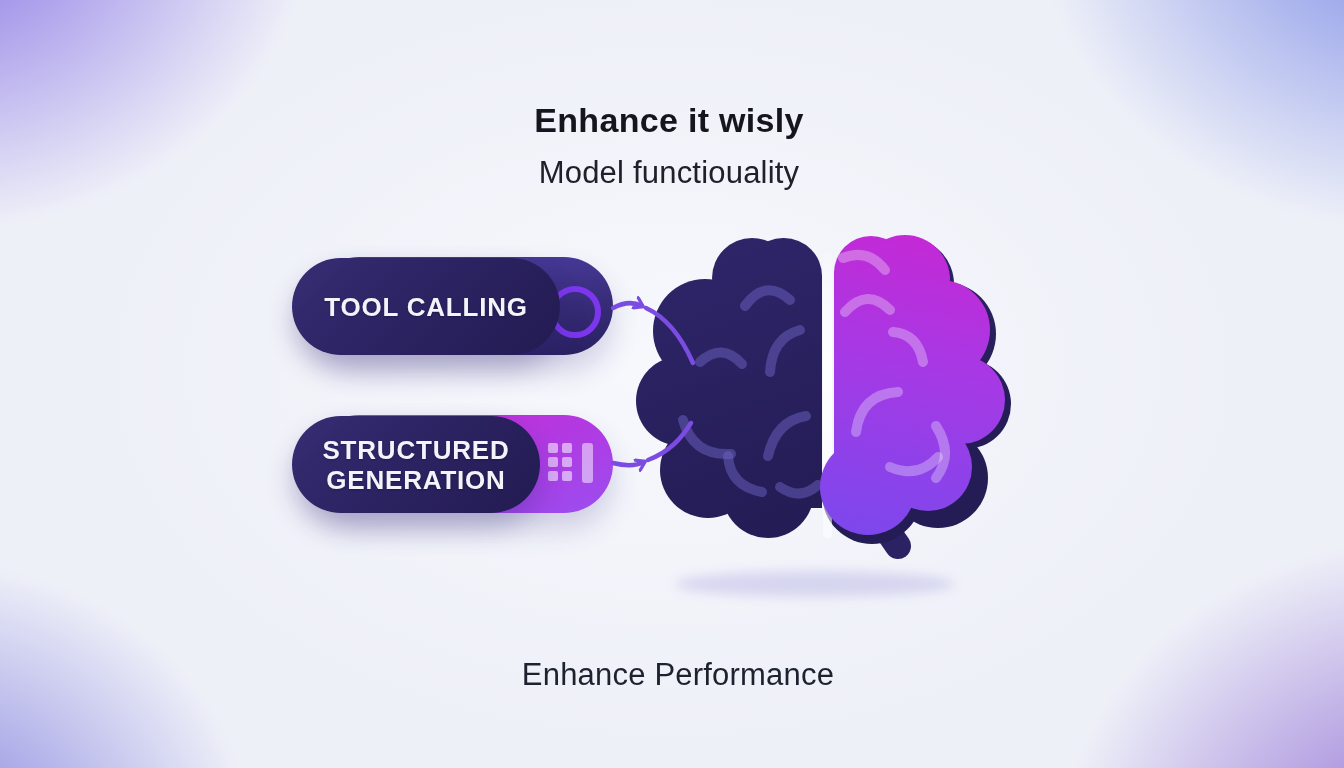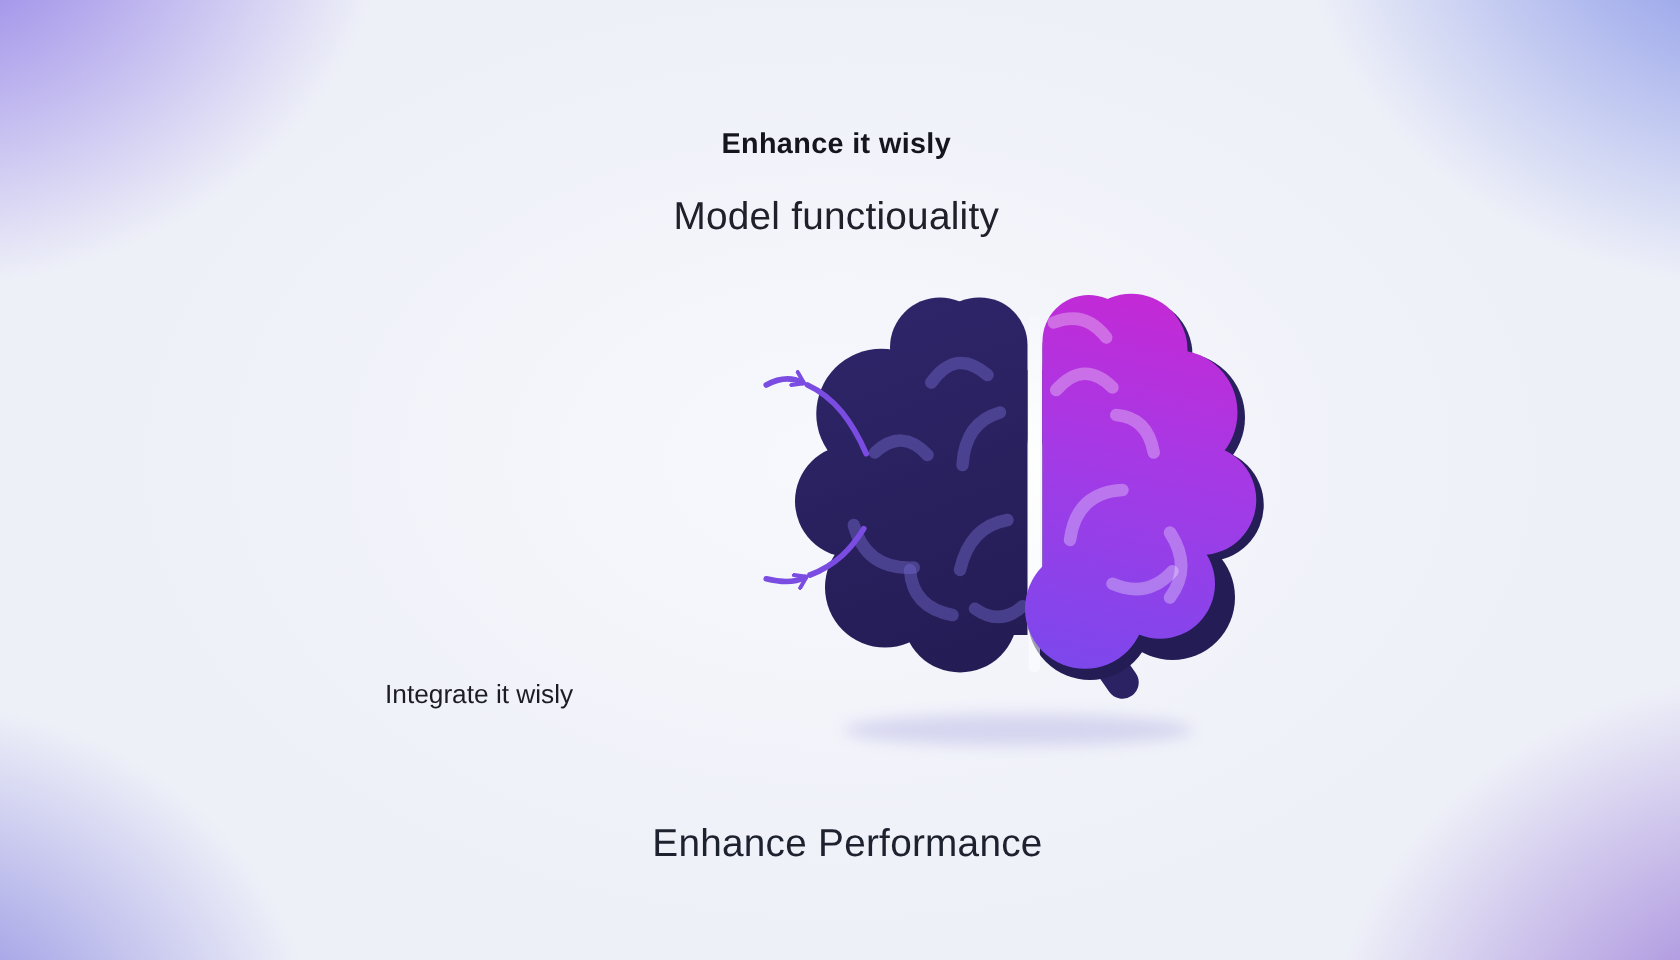--- a/index.html
+++ b/index.html
@@ -15,21 +15,21 @@
       radial-gradient(820px 540px at 50% 48%, rgba(248,249,253,.95) 0%, rgba(248,249,253,0) 70%),
       radial-gradient(620px 520px at -70px -90px,  rgba(112,86,224,.85) 0%, rgba(112,86,224,0) 62%),
       radial-gradient(620px 520px at 1420px -90px, rgba(100,118,226,.85) 0%, rgba(100,118,226,0) 62%),
       radial-gradient(540px 470px at -80px 850px,  rgba(104,99,216,.8) 0%, rgba(104,99,216,0) 62%),
       radial-gradient(600px 520px at 1430px 860px, rgba(128,88,206,.85) 0%, rgba(128,88,206,0) 62%),
       #eef0f8;
   }
   .title{
     position:absolute;top:101px;left:0;right:6px;
     text-align:center;
-    font-size:23px;font-weight:700;letter-spacing:.3px;
+    font-size:34px;font-weight:700;letter-spacing:.3px;
     color:#15151e;
   }
   .subtitle{
     position:absolute;top:155px;left:0;right:6px;
     text-align:center;
     font-size:31px;font-weight:400;letter-spacing:.2px;
     color:#20202b;
   }
   .footer-text{
     position:absolute;top:657px;left:12px;right:0;
@@ -95,24 +95,45 @@
   }
 </style>
 </head>
 <body>
 
 <div class="canvas">
 
   <div class="title">Enhance it wisly</div>
   <div class="subtitle">Model functiouality</div>
 
-
+  <div class="pill pill-1">
+    <div class="pill-back pill-back-dark"></div>
+    <div class="ring"></div>
+    <div class="pill-front">
+      <span class="pill-label">TOOL CALLING</span>
+    </div>
+  </div>
+
+  <div class="pill pill-2">
+    <div class="pill-back pill-back-bright"></div>
+    <div class="grid-icon">
+      <span class="sq" style="left:2px;top:2px"></span>
+        <span class="sq" style="left:16px;top:2px"></span>
+      <span class="sq" style="left:2px;top:16px"></span>
+        <span class="sq" style="left:16px;top:16px"></span>
+      <span class="sq" style="left:2px;top:30px"></span>
+        <span class="sq" style="left:16px;top:30px"></span>
+      <span class="bar"></span>
+    </div>
+    <div class="pill-front">
+      <span class="pill-label">STRUCTURED GENERATION</span>
+    </div>
+  </div>
 
   <div class="notes">
-    <div>Integrate it wisly</div>
   </div>
 
   <div class="footer-text">Enhance Performance</div>
 
   <svg class="brain-svg" viewBox="600 196 430 412" aria-hidden="true">
     <defs>
       <linearGradient id="rightGrad" gradientUnits="userSpaceOnUse" x1="905" y1="238" x2="845" y2="525">
         <stop offset="0" stop-color="#c22ad6"></stop>
         <stop offset="0.45" stop-color="#a43ae6"></stop>
         <stop offset="1" stop-color="#7e47ec"></stop>

